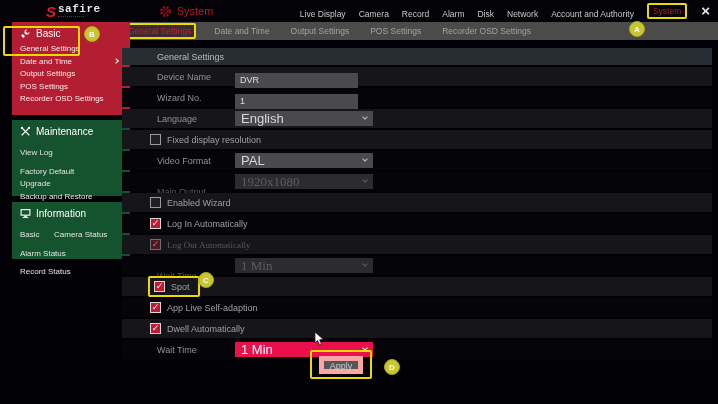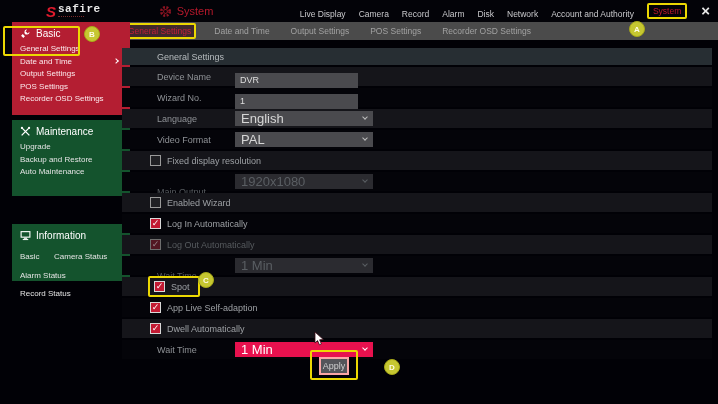--- a/index.html
+++ b/index.html
@@ -26,57 +26,57 @@
   .tabbar { position:absolute; left:118px; top:22px; right:0; height:18px;
     background:#4b4b4b; display:flex; align-items:center; gap:15px; padding-left:5px; }
   .tab { color:#a2a2a2; font-size:8.5px; white-space:nowrap; padding:2px 3px; }
   .tab-active { color:#c41f38; background:#40292d; border:2px solid #ecd802; border-radius:2px; padding:1px 3px; }
   
   .sidebar { position:absolute; left:0; top:22px; width:118px; bottom:0; background:#010106; }
   .panel { position:absolute; left:12px; width:118px; padding:6px 0 0 8px; }
   .panel-basic { top:0; height:93px; background:#b41e32; color:#fbe9ec; }
   .panel-grey { background:#14532d; color:#e3e3e3;padding-left:8px; }
   .panel-maint { top:98px; height:76px; }
-  .panel-info  { top:180px; height:57px;margin-top:22px; }
+  .panel-info  { top:180px; height:57px; }
   .panel-head { display:flex; align-items:center; gap:5px; font-size:10px; color:#fff; margin-bottom:4px; }
   .p-item { font-size:8px; line-height:12.5px; white-space:nowrap; position:relative; }
   .p-item.inline { display:inline-block; margin-right:10px; }
   .chev-r { position:absolute; right:12px; top:3px; width:4px; height:4px;
     border-right:1.4px solid #fff; border-top:1.4px solid #fff; transform:rotate(45deg); }
   
   .content { position:absolute; left:122px; top:48px; right:6px; }
   .sec-head { height:17px; margin-bottom:2px; background:#272e33; color:#b6bbbe;
     font-size:9px; display:flex; align-items:center; padding-left:35px; }
   .row { position:relative; height:19px; margin-bottom:2px; display:flex; align-items:center; }
   .row.light { background:#15151a; } .row.dark { background:#040409; }
   .lbl { position:absolute; left:35px; font-size:9px; color:#8f9296; white-space:nowrap; }
   .lbl.dim { color:#565a5e;margin-top:20px; }
   .field { position:absolute; left:113px; width:138px; height:15px; }
   input.tinput { width:123px; height:15px; background:#4a4a4e; border:0; color:#dedede;
     font-size:9px; padding:0 5px; font-family:"Liberation Sans", sans-serif; }
   .dd { background:#4a4a4e; color:#d6d6d6; font-size:13px; display:flex; align-items:center;
     padding:0 6px; justify-content:space-between; height:15px; }
   .dd .chev-d { width:4px; height:4px; border-right:1.4px solid #bdbdbd;
     border-bottom:1.4px solid #bdbdbd; transform:rotate(45deg); margin-top:-3px; }
-  .dd.disabled { background:#2b2b30; color:#5a5e63; }
+  .dd.disabled { background:#2b2b30; color:#5a5e63;font-family:Liberation Serif, serif; }
   .dd.disabled .chev-d { border-color:#5a5e63; }
   .dd.hot { background:#e8114e; color:#fff; }
   .dd.hot .chev-d { border-color:#fff; }
   .cbwrap { position:absolute; left:28px; display:flex; align-items:center; gap:6px; }
   .cb { width:11px; height:11px; border:1px solid #9a9a9a; background:#202024;
     display:flex; align-items:center; justify-content:center;
     font-size:9px; line-height:9px; color:#fff; font-family:"DejaVu Sans", sans-serif; }
   .cb.checked { background:#c21a33; border-color:#d8d8d8; }
   .cb.checked-dis { background:#521722; border-color:#6e6e6e; color:#97858a; }
   .cb-label { font-size:9px; color:#9da0a4; white-space:nowrap; }
-  .cb-label.dim { color:#565a5e; }
+  .cb-label.dim { color:#565a5e;font-family:Liberation Serif, serif; }
   
   .apply-wrap { position:absolute; left:310px; top:350px; border:2px solid #ecd802;
     border-radius:2px; padding:3px 7px; }
-  .apply-btn { width:30px; height:18px; background:#55555a; color:#cfcfcf; border:2px solid #fca5a5;
+  .apply-btn { width:44px; height:18px; background:#55555a; color:#cfcfcf; border:5px solid #fca5a5;
     font-size:9px; font-family:"Liberation Sans", sans-serif; }
   
   .ann-box { position:absolute; border:2px solid #ecd802; border-radius:2px; }
   .ann-circle { position:absolute; width:16px; height:16px; border-radius:50%;
     background:#c6c731; border:1px solid #a8a918; color:#fffbe6; font-size:8px; font-weight:bold;
     display:flex; align-items:center; justify-content:center; }
   .cursor { position:absolute; left:314px; top:332px; }
 </style>
 </head>
 <body>
@@ -139,20 +139,24 @@
 
     <div class="panel panel-grey panel-maint">
       <div class="panel-head">
         <svg width="11" height="11" viewBox="0 0 20 20">
           <path d="M3 3 l14 14 M17 3 l-14 14" stroke="#fff" stroke-width="2.4"></path>
           <circle cx="3.5" cy="3.5" r="2" fill="#fff"></circle>
             <circle cx="16.5" cy="3.5" r="2" fill="#fff"></circle>
         </svg>
         <span>Maintenance</span>
       </div>
+      <div>
+        <span class="p-item inline">View Log</span>
+        <span class="p-item inline">Factory Default</span>
+      </div>
       <div class="p-item">Upgrade</div>
       <div class="p-item">Backup and Restore</div>
       <div class="p-item">Auto Maintenance</div>
     </div>
 
     <div class="panel panel-grey panel-info">
       <div class="panel-head">
         <svg width="11" height="11" viewBox="0 0 20 20">
           <rect x="2" y="3" width="16" height="10" fill="none" stroke="#fff" stroke-width="2"></rect>
           <rect x="7" y="14" width="6" height="2" fill="#fff"></rect>
@@ -182,31 +186,31 @@
       <span class="lbl">Wizard No.</span>
       <span class="field"><input class="tinput" value="1" style=""></span>
     </div>
     <div class="row light">
       <span class="lbl">Language</span>
       <span class="field dd">
         <span>English</span>
         <span class="chev-d"></span>
       </span>
     </div>
+    <div class="row light">
+      <span class="cbwrap">
+        <span class="cb"></span>
+        <span class="cb-label">Fixed display resolution</span>
+      </span>
+    </div>
     <div class="row dark">
       <span class="lbl">Video Format</span>
       <span class="field dd">
         <span>PAL</span>
         <span class="chev-d"></span>
-      </span>
-    </div>
-    <div class="row light">
-      <span class="cbwrap">
-        <span class="cb"></span>
-        <span class="cb-label">Fixed display resolution</span>
       </span>
     </div>
     <div class="row dark">
       <span class="lbl dim">Main Output</span>
       <span class="field dd disabled">
         <span>1920x1080</span>
         <span class="chev-d"></span>
       </span>
     </div>
     <div class="row light">

